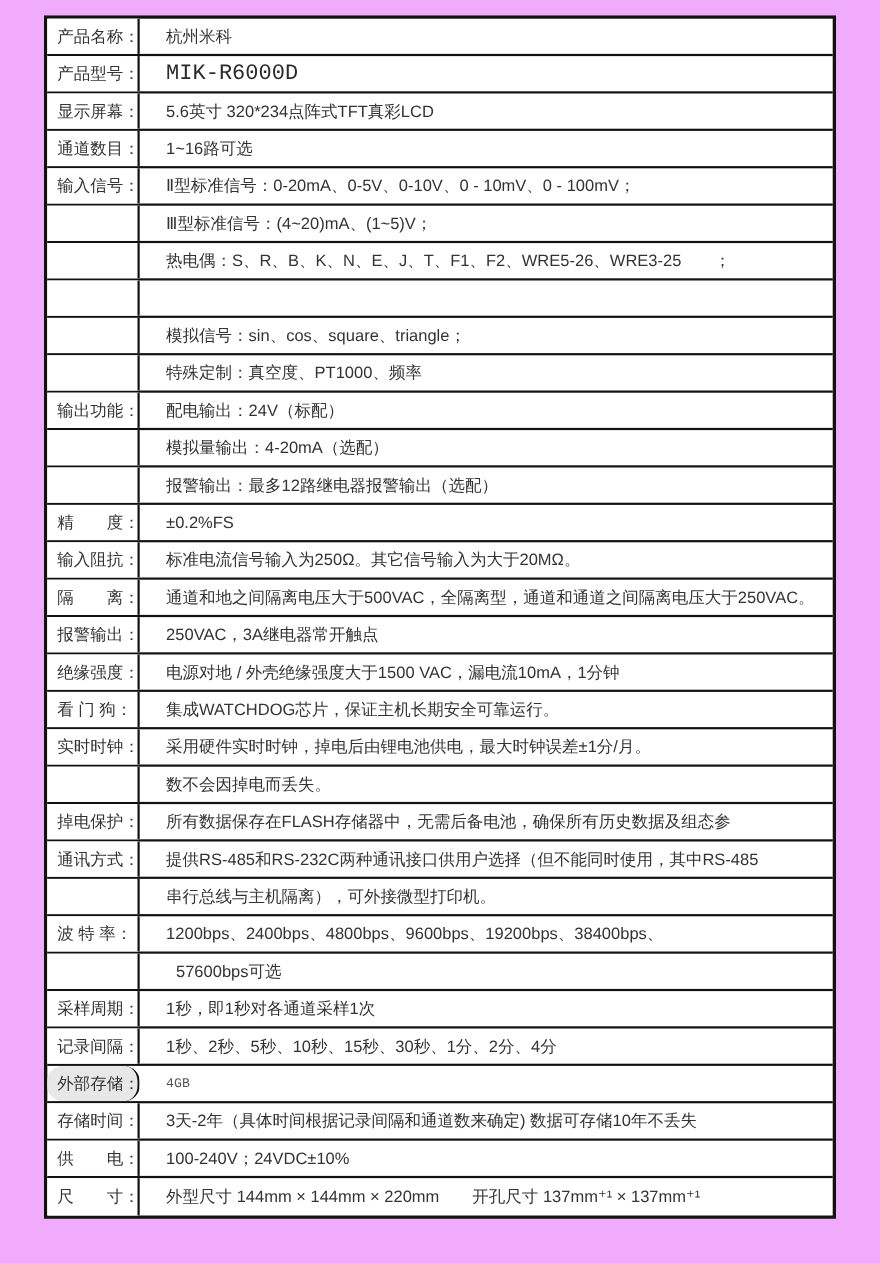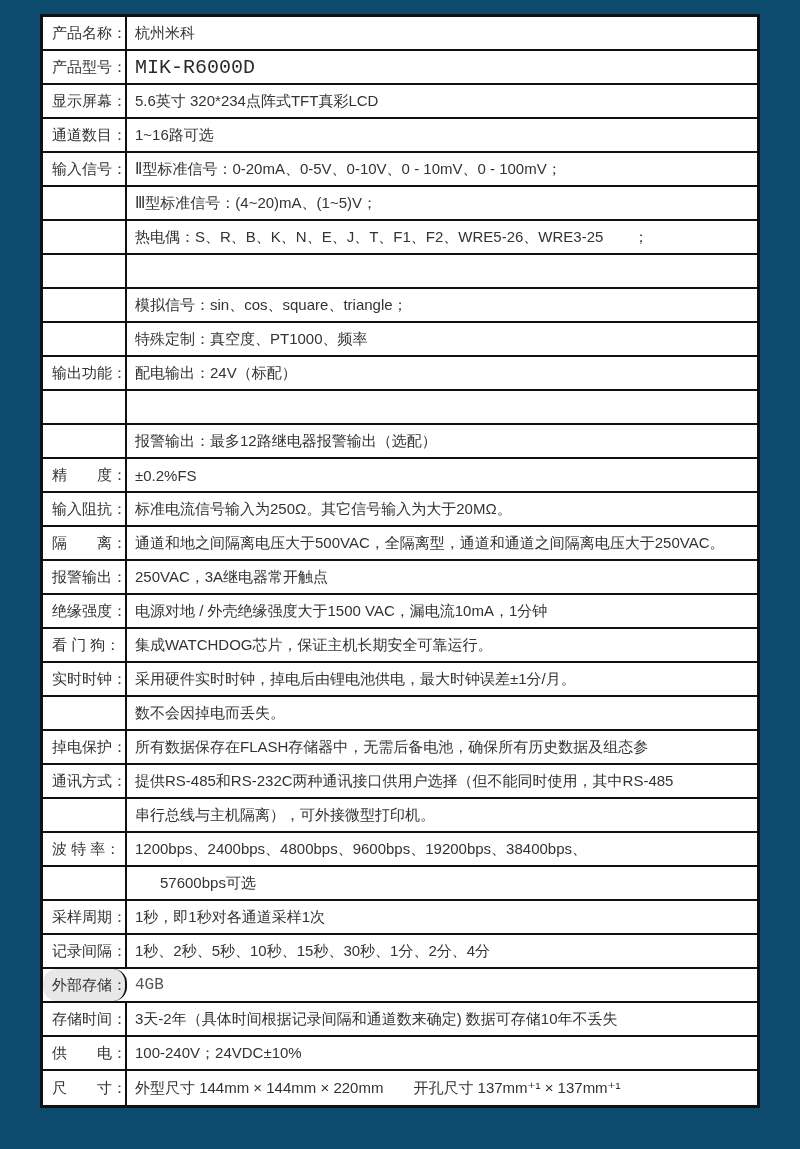--- a/index.html
+++ b/index.html
@@ -4,21 +4,21 @@
 <style>
   html, body {
     margin: 0;
     padding: 0;
     background: #ffffff;
   }
   .page {
     position: relative;
     width: 800px;
     height: 1149px;
-    background: #0c4a6e;
+    background: #f0abfc;
     font-family: "Liberation Sans", "DejaVu Sans", sans-serif;
     overflow: hidden;
   }
   .spec-table {
     position: absolute;
     left: 40px;
     top: 14px;
     width: 720px;
     border: 3px solid #111111;
     box-sizing: border-box;
@@ -48,34 +48,34 @@
     background: #ffffff;
   }
   .cell-label.label-highlight {
     background: #e8e8e8;
     border-radius: 14px;
   }
   .cell-value {
     flex: 1 1 auto;
     display: flex;
     align-items: center;
-    padding-left: 8px;
+    padding-left: 24px;
     font-size: 15px;
     color: #333333;
     white-space: pre;
     overflow: hidden;
   }
   .cell-value.mono {
     font-family: "Liberation Mono", "DejaVu Sans Mono", monospace;
     font-size: 20px;
     color: #2b2b2b;
   }
   .cell-value.mono-gray {
     font-family: "Liberation Mono", "DejaVu Sans Mono", monospace;
-    font-size: 16px;
+    font-size: 12px;
     color: #555555;
   }
   .spec-row.indent .cell-value {
     padding-left: 17px;
     margin-left: 16px;
   }
 </style>
 </head>
 <body>
 
@@ -119,20 +119,21 @@
       <div class="spec-row">
         <div class="cell-label"></div>
         <div class="cell-value">特殊定制：真空度、PT1000、频率</div>
       </div>
       <div class="spec-row">
         <div class="cell-label">输出功能：</div>
         <div class="cell-value">配电输出：24V（标配）</div>
       </div>
       <div class="spec-row">
         <div class="cell-label"></div>
+        <div class="cell-value">模拟量输出：4-20mA（选配）</div>
       </div>
       <div class="spec-row">
         <div class="cell-label"></div>
         <div class="cell-value">报警输出：最多12路继电器报警输出（选配）</div>
       </div>
       <div class="spec-row">
         <div class="cell-label">精　　度：</div>
         <div class="cell-value">±0.2%FS</div>
       </div>
       <div class="spec-row">

